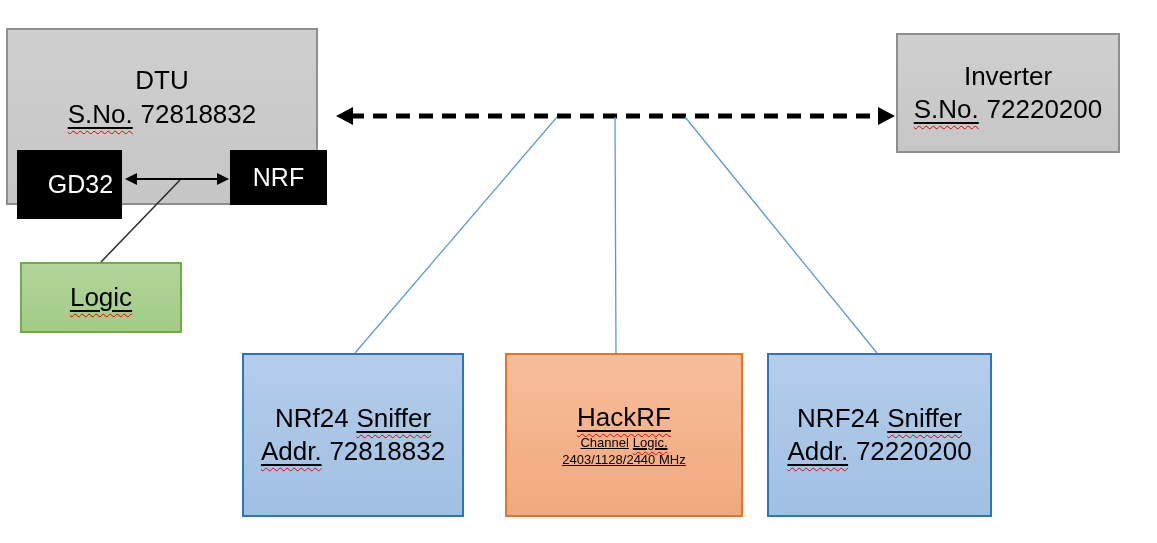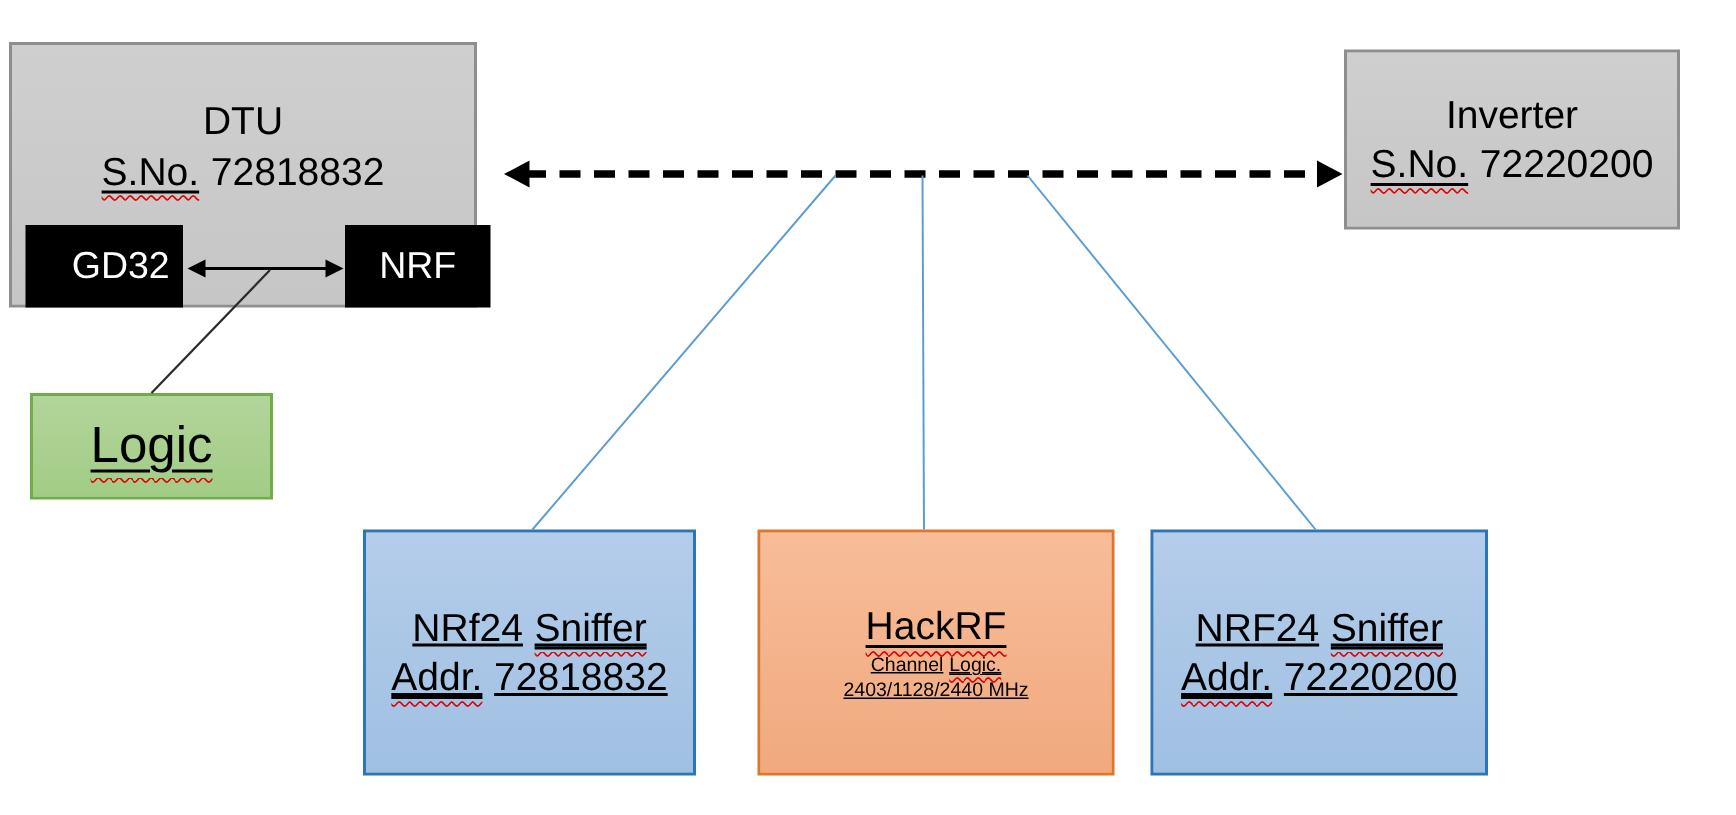--- a/index.html
+++ b/index.html
@@ -26,45 +26,44 @@
     background: linear-gradient(180deg, #cfcfcf 0%, #c6c6c6 100%);
     border: 2px solid #8e8e8e;
   }
   .dtu   { left: 6px;  top: 28px;  width: 312px; height: 177px; }
   .dtu .textblock { margin-top: -38px; } 
   .inverter { left: 896px; top: 33px; width: 224px; height: 120px; }
   .logic {
     left: 20px; top: 262px; width: 162px; height: 71px;
     background: linear-gradient(180deg, #b2d59a 0%, #a2cc86 100%);
     border: 2px solid #70ad47;
-    font-size: 34px;
+    font-size: 26px;
   }
   .box-blue {
     background: linear-gradient(180deg, #b4cdea 0%, #a0c0e2 100%);
     border: 2px solid #2e75b6;
-    text-decoration: underline;
   }
   .sniffer-left  { left: 242px; top: 353px; width: 222px; height: 164px; }
   .sniffer-right { left: 767px; top: 353px; width: 225px; height: 164px; }
   .hackrf {
     left: 505px; top: 353px; width: 238px; height: 164px;
     background: linear-gradient(180deg, #f7bd99 0%, #f1a97e 100%);
     border: 2px solid #e0752c;
   }
   .chip {
     position: absolute;
     box-sizing: border-box;
     background: #000;
     color: #fff;
     display: flex;
     align-items: center;
     justify-content: center;
     font-size: 25px;
   }
-  .chip-gd32 { left: 17px;  top: 150px; width: 105px; height: 55px; padding-left: 22px; }
+  .chip-gd32 { left: 17px;  top: 150px; width: 105px; height: 69px; padding-left: 22px; }
   .chip-nrf  { left: 230px; top: 150px; width: 97px;  height: 55px; text-align: center; }
 
   .big   { font-size: 26px; }
   .small { font-size: 13px; line-height: 1.3; text-decoration: underline; }
   .line { display: flex; justify-content: center; gap: 0.30em; white-space: nowrap; }
 
   
   .flag {
     text-decoration-line: underline;
     text-decoration-style: wavy;

